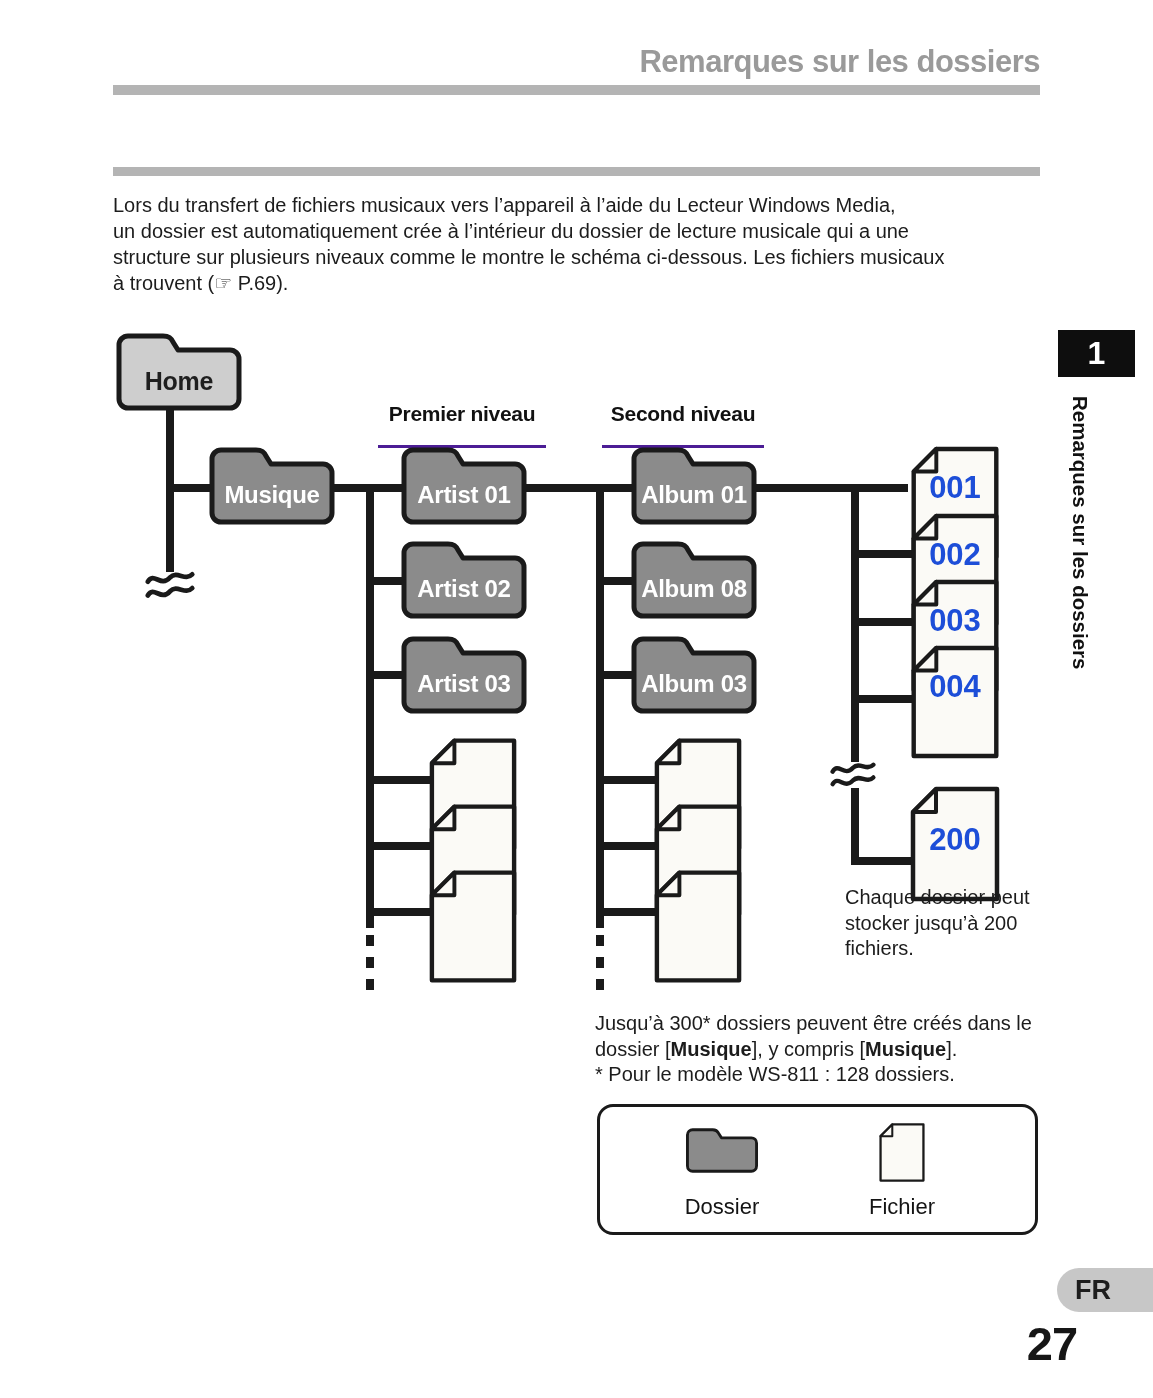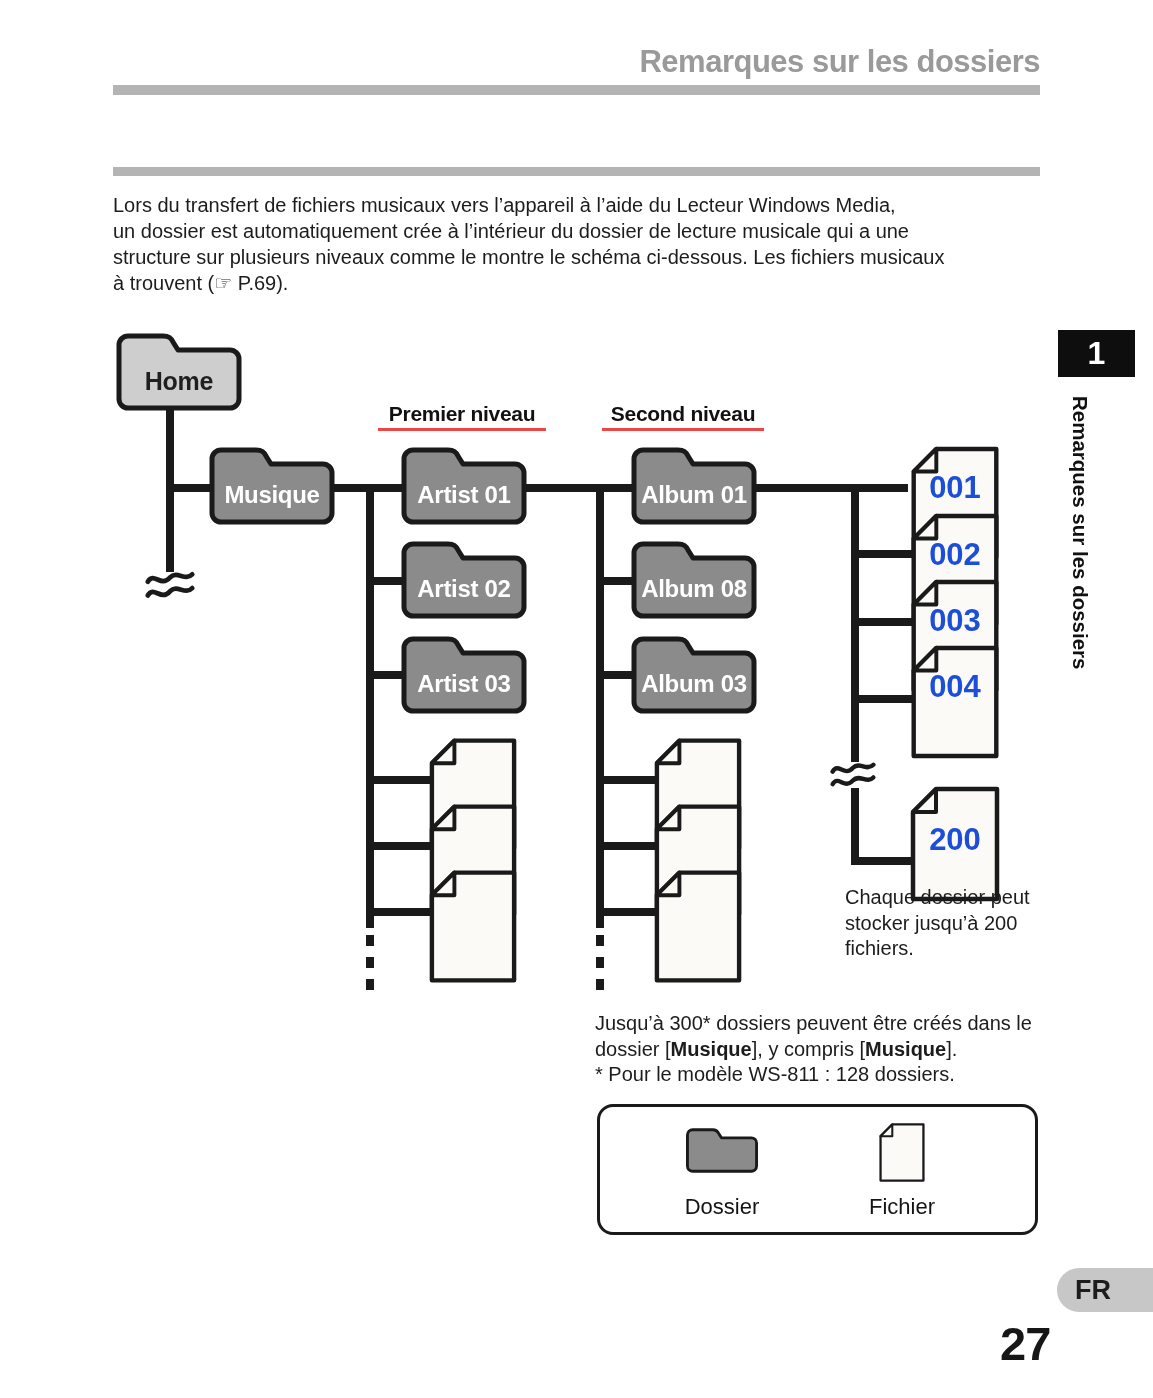--- a/index.html
+++ b/index.html
@@ -20,34 +20,34 @@
   .shape{--stroke:#1a1a1a;}
   .folder{--fill:#8b8b8b;}
   .folder-home{--fill:#cecece;}
   .paper{--fill:#fbfaf6;}
   .flabel{position:absolute;left:0;right:0;top:0;bottom:0;display:flex;align-items:center;
           justify-content:center;padding-top:18px;font-weight:bold;font-size:24px;color:#ffffff;
           letter-spacing:-0.3px;}
   .flabel.dark{color:#1f1f1f;font-size:25px;}
   .filenum{position:absolute;left:0;right:0;text-align:center;font-weight:bold;font-size:31px;color:#1d4ed8;}
   .lvl-label{font-size:21px;font-weight:bold;color:#111;text-align:center;
-             border-bottom:3px solid #ef4444;padding-bottom:2px;letter-spacing:-0.3px;}
+             border-bottom:3px solid #4c1d95;padding-bottom:19px;letter-spacing:-0.3px;}
   .note{font-size:20px;line-height:25.5px;color:#1c1c1c;}
   .squig{stroke:#1a1a1a;stroke-width:4.5;fill:none;stroke-linecap:round;}
   
   .legend-box{left:597px;top:1104px;width:441px;height:131px;border:3.5px solid #1a1a1a;border-radius:16px;box-sizing:border-box;}
   .legend-label{font-size:22px;font-weight:normal;color:#141414;text-align:center;}
   
   .chap-box{left:1058px;top:330px;width:77px;height:47px;background:#0e0e0e;color:#fff;
             display:flex;align-items:center;justify-content:center;font-size:32px;font-weight:bold;}
   .vtext{left:1068px;top:396px;height:290px;writing-mode:vertical-rl;font-size:20.5px;font-weight:bold;
          color:#111;letter-spacing:0px;}
   .fr-pill{left:1057px;top:1268px;width:96px;height:44px;background:#c7c7c7;border-radius:22px 0 0 22px;
            display:flex;align-items:center;font-size:27px;font-weight:bold;color:#1d1d1d;padding-left:18px;box-sizing:border-box;}
-  .pagenum{left:1000px;top:1316px;width:104px;text-align:left;font-size:47px;font-weight:bold;
+  .pagenum{left:1000px;top:1316px;width:104px;text-align:center;font-size:47px;font-weight:bold;
            color:#161616;letter-spacing:-1px;}
 </style>
 </head>
 <body>
 
 <svg width="0" height="0" style="position:absolute">
   <symbol id="sym-folder" viewBox="0 0 132 84">
     <path style="fill:var(--fill);stroke:var(--stroke);stroke-width:5;stroke-linejoin:round" d="M15,6 H50 C56,6 58,8 60,12 L65,20 H117 C122,20 126,24 126,29 V69 C126,74 122,78 117,78 H15 C10,78 6,74 6,69 V15 C6,10 10,6 15,6 Z"></path>
   </symbol>
   <symbol id="sym-file" viewBox="0 0 94 120">

